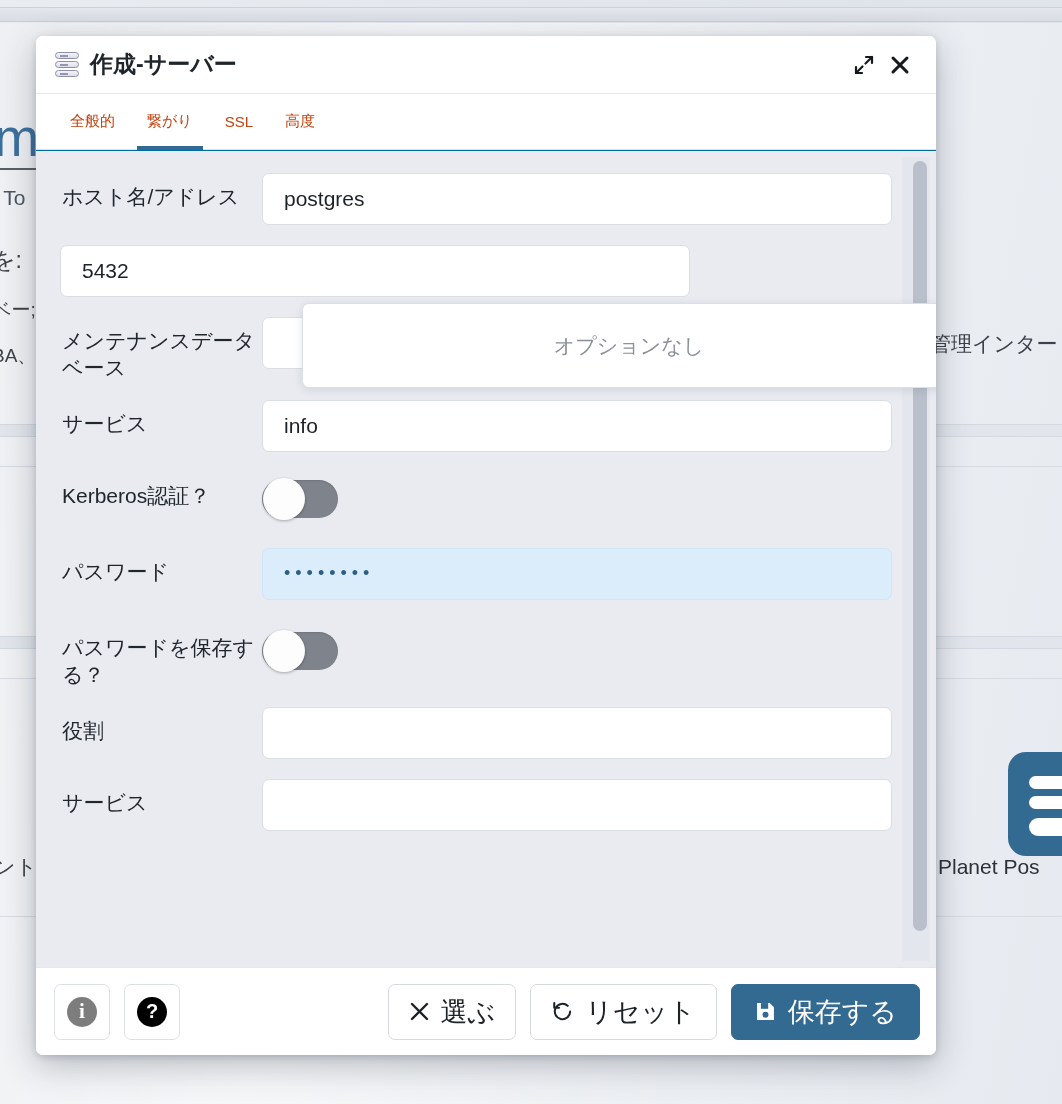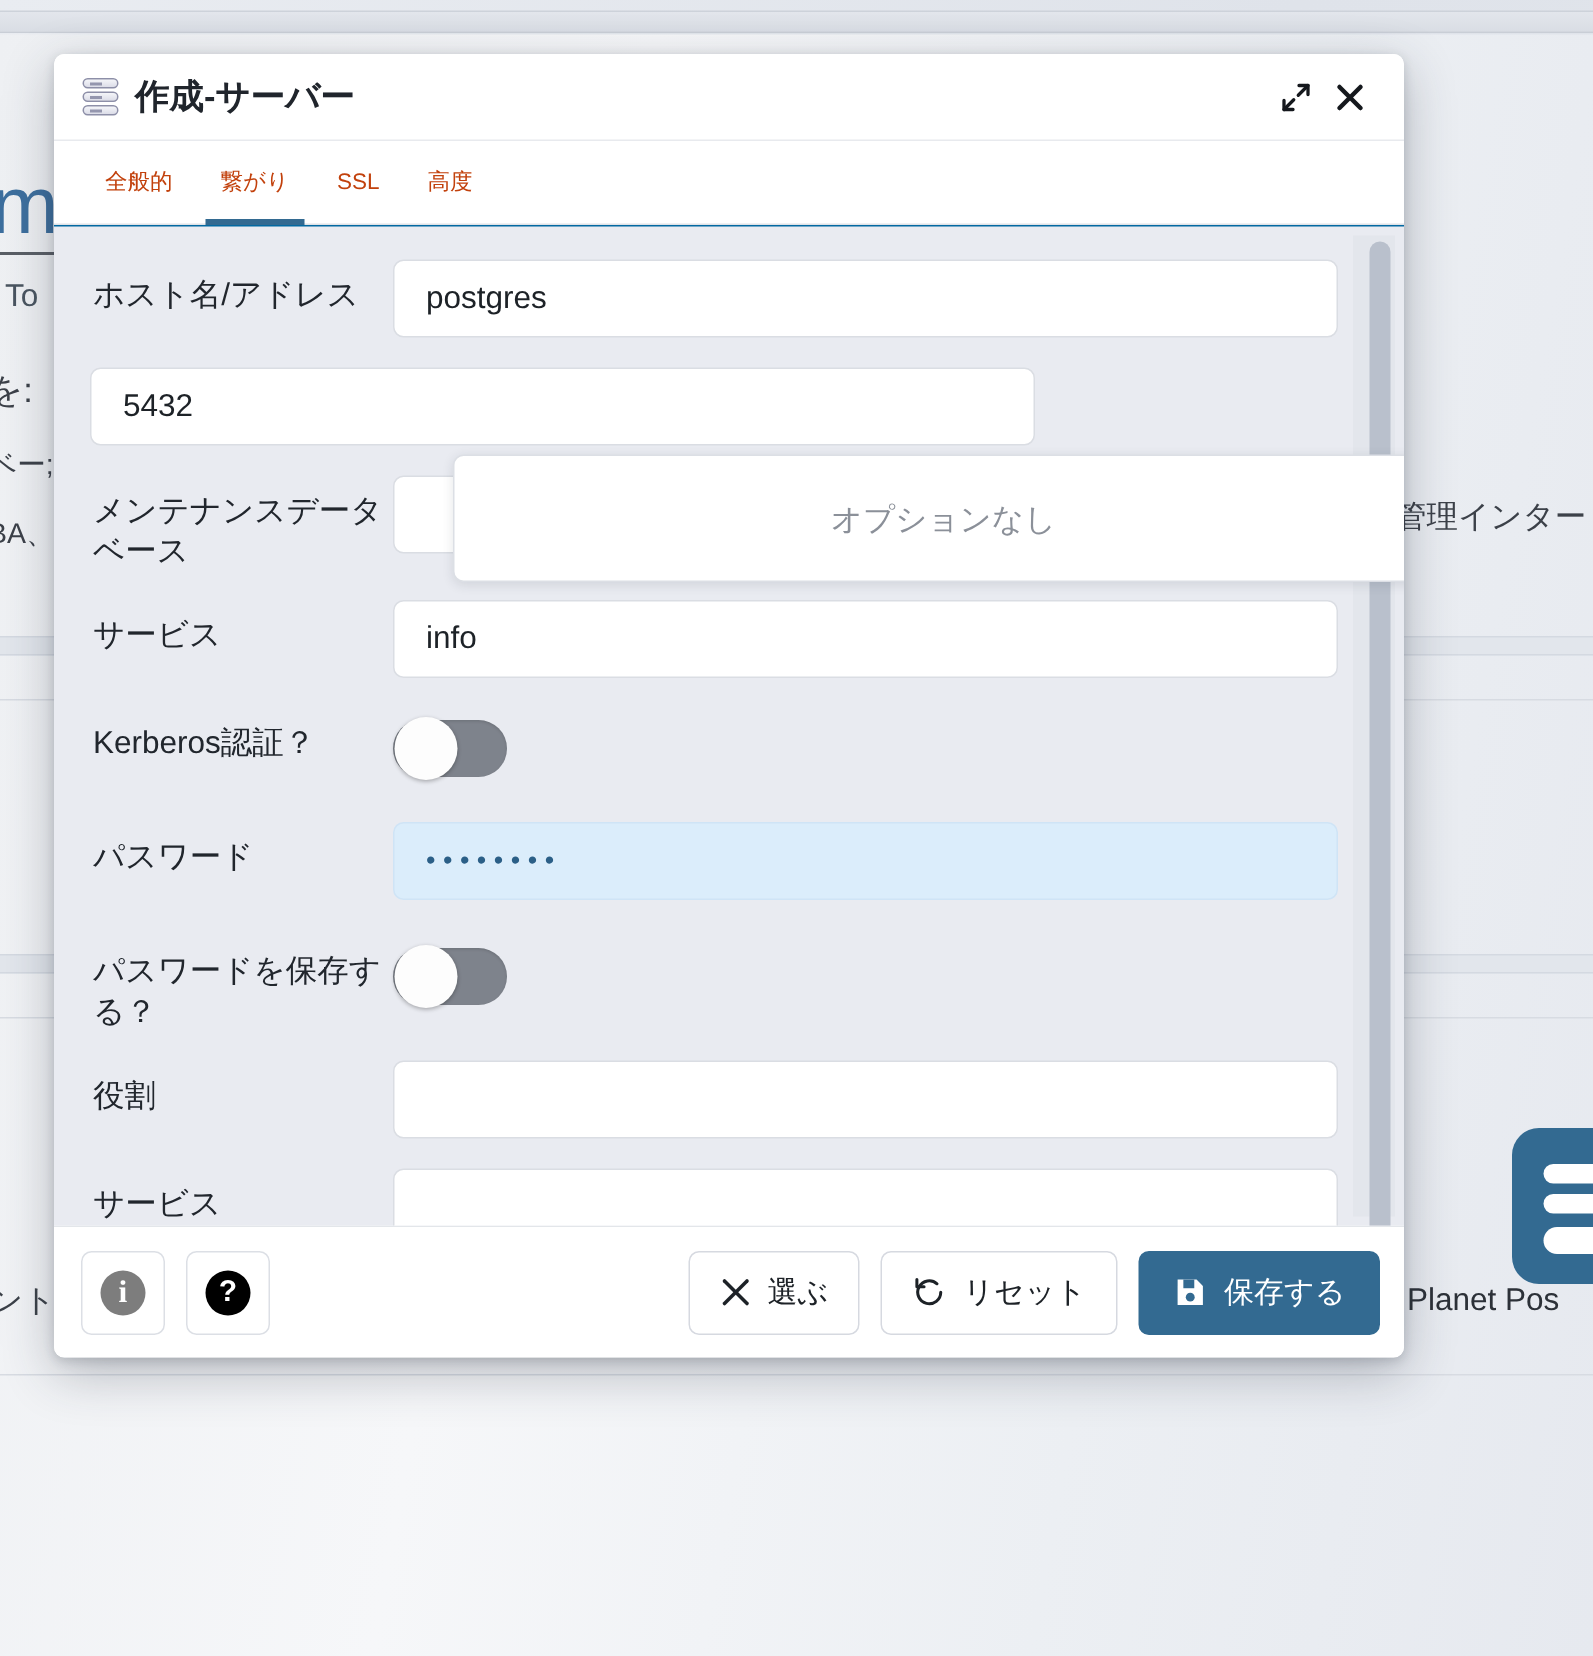--- a/index.html
+++ b/index.html
@@ -54,21 +54,21 @@
   .bg-logo i:nth-child(1) { left: 21px; top: 24px; width: 72px; height: 13px; }
   .bg-logo i:nth-child(2) { left: 21px; top: 44px; width: 72px; height: 13px; }
   .bg-logo i:nth-child(3) { left: 21px; top: 66px; width: 72px; height: 18px; border-radius: 9px; }
   .bg-logo-label {
     position: absolute; left: 938px; top: 855px;
     font-size: 21px; color: #2c3138; white-space: nowrap;
   }
 
   
   #modal {
-    position: absolute; left: 36px; top: 36px; width: 900px; height: 869px;
+    position: absolute; left: 36px; top: 36px; width: 900px; height: 1019px;
     background: #ffffff; border-radius: 7px;
     box-shadow: 0 10px 34px rgba(40,48,62,.30), 0 2px 7px rgba(40,48,62,.18);
     display: flex; flex-direction: column; overflow: hidden;
   }
   .titlebar {
     height: 58px; flex: 0 0 58px; display: flex; align-items: center;
     padding: 0 18px 0 19px; border-bottom: 1px solid #e8eaee; background:#fff;
   }
   .title-icon { width: 24px; height: 26px; position: relative; margin-right: 11px; flex:0 0 24px; }
   .title-icon u {
@@ -161,21 +161,21 @@
     margin-right: 14px; cursor: pointer;
   }
   .circ { width: 30px; height: 30px; border-radius: 50%; display:flex; align-items:center; justify-content:center;
           color:#fff; font-size: 21px; font-weight: 700; font-family:"Liberation Serif", serif; }
   .circ.info { background: #7d7d7d; }
   .circ.help { background: #000; font-family:"Liberation Sans", sans-serif; font-size: 20px; }
   .spacer { flex: 1 1 auto; }
   .btn {
     height: 56px; border: 1px solid #d6d9e0; border-radius: 7px; background: #fff;
     display: flex; align-items: center; gap: 11px; padding: 0 20px;
-    font-size: 20px; color: #1d2227; margin-left: 14px; cursor: pointer; white-space: nowrap;
+    font-size: 27px; color: #1d2227; margin-left: 14px; cursor: pointer; white-space: nowrap;
   }
   .btn.primary { background: #336a91; border-color: #336a91; color: #fff; padding: 0 22px; }
   .btn svg { display:block; flex: 0 0 auto; }
 </style>
 </head>
 <body>
 
 <div id="bg-page">
   <div class="bg-canvas"></div>
   <div class="bg-toolbar"></div>

